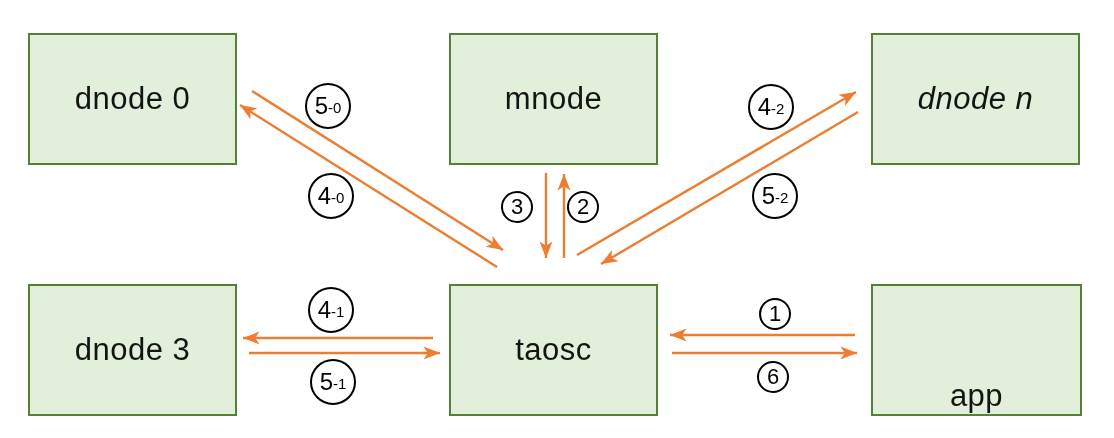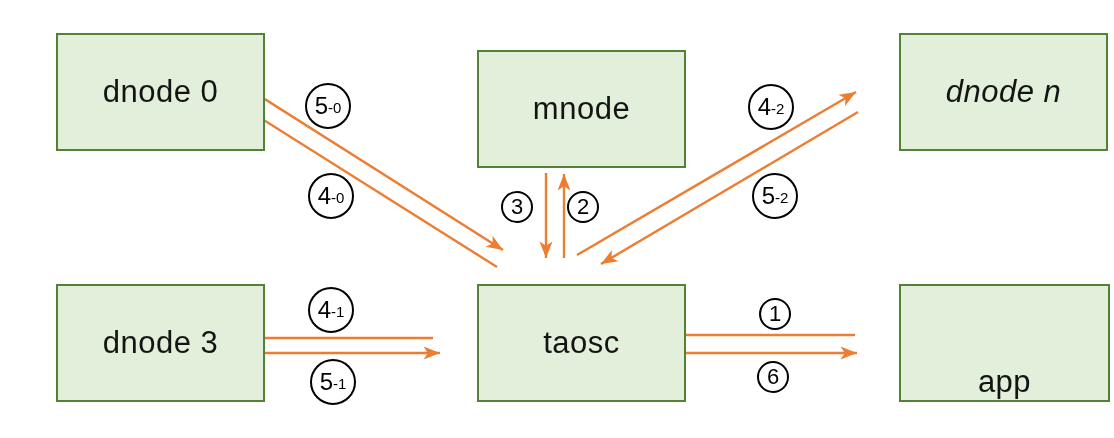--- a/index.html
+++ b/index.html
@@ -18,33 +18,33 @@
     background:var(--background);
     overflow:hidden;
     font-family:"Liberation Sans","DejaVu Sans",sans-serif;
   }
   .arrows{position:absolute;left:0;top:0;width:1114px;height:438px;}
   .arrows line{stroke:var(--arrow-color);stroke-width:2.4;}
   .ahp{fill:var(--arrow-color);}
 
   .node{
     position:absolute;
-    width:209px;height:118px;
+    width:209px;height:132px;
     background:var(--node-fill);
     border:2.5px solid var(--node-border);
     box-sizing:border-box;
-    display:flex;align-items:center;justify-content:center;margin-left:28px;
+    display:flex;align-items:center;justify-content:center;
   }
   .node-label{
     font-size:31px;
     color:var(--node-text);
     letter-spacing:0.5px;
   }
   #node-dnode0{left:28px;top:33px;}
-  #node-mnode {left:449px;top:50px;}
+  #node-mnode {left:449px;top:33px;}
   #node-dnoden{left:871px;top:33px;font-style:italic;}
   #node-dnode1{left:28px;top:284px;}
   #node-taosc {left:449px;top:284px;}
   #node-app   {left:871px;top:284px;width:211px;align-items:flex-end;}
 
   .badge{
     position:absolute;
     box-sizing:border-box;
     border:2.5px solid var(--badge-border);
     border-radius:50%;

